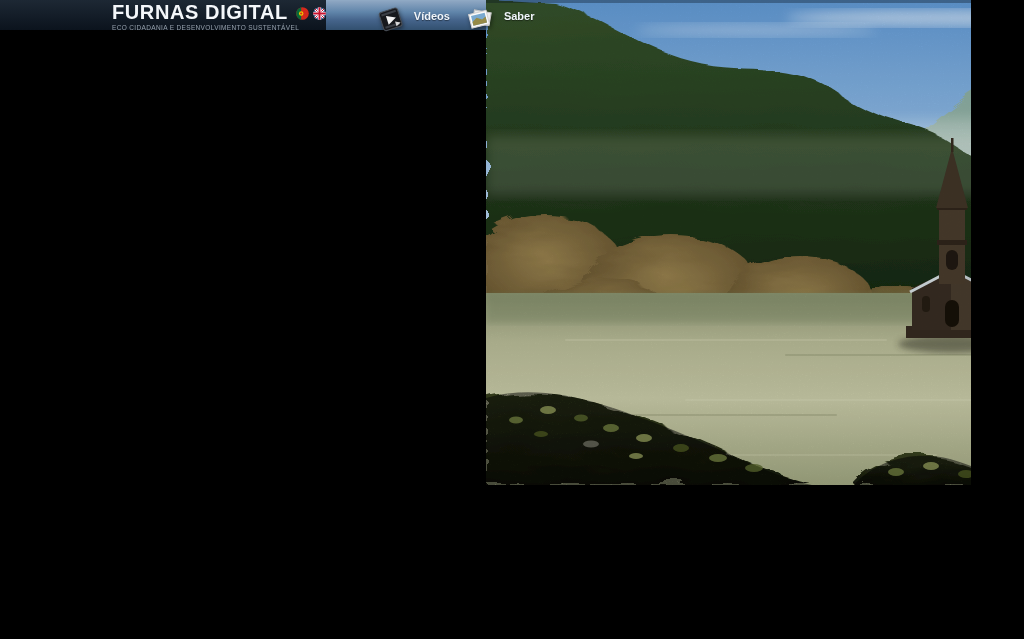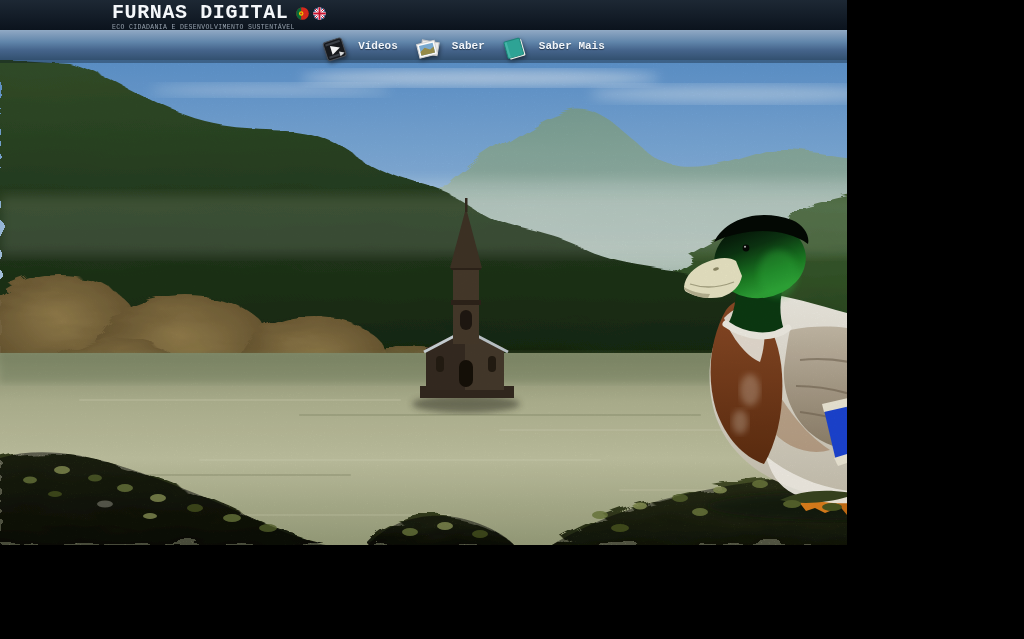--- a/index.html
+++ b/index.html
@@ -1,17 +1,17 @@
 <!DOCTYPE html>
 <html><head>
 <meta charset="utf-8">
 <style>
   html,body{margin:0;padding:0;background:#000;}
   body{width:1024px;height:639px;overflow:hidden;font-family:"Liberation Sans",sans-serif;}
-  .page{width:847px;height:639px;display:flex;flex-direction:column;background:#000;font-family:Liberation Mono, monospace;}
+  .page{width:984px;height:639px;display:flex;flex-direction:row;background:#000;}
 
   
   header.top{height:30px;flex:0 0 30px;background:linear-gradient(#1d2834,#0b131d);
     display:flex;align-items:flex-start;position:relative;z-index:6;}
   .logo{margin-left:112px;margin-top:2px;cursor:pointer;}
   .logo-row{display:flex;align-items:center;}
   .logo-title{font-size:20px;font-weight:bold;color:#f4f7fa;letter-spacing:.6px;line-height:21px;white-space:nowrap;}
   .flags{display:flex;gap:4px;margin-left:8px;margin-top:2px;}
   .flag{width:13px;height:13px;display:block;cursor:pointer;}
   .flag svg{width:13px;height:13px;display:block;}
@@ -23,21 +23,21 @@
   .nav-item.active{background:#04080d;color:#5d9bd3;padding:0 8px;}
   .nav-item .notch{display:none;}
   .nav-item.active .notch{display:block;position:absolute;left:50%;top:30px;margin-left:-5px;width:0;height:0;
     border-left:5px solid transparent;border-right:5px solid transparent;border-top:5px solid #04080d;}
 
   
   .toolbar{height:30px;flex:0 0 30px;position:relative;z-index:5;
     background:linear-gradient(#8da6c2 0%,#6085aa 38%,#45648b 66%,#32506f 100%);
     border-top:1px solid #8fa9c4;box-sizing:border-box;
     display:flex;justify-content:center;overflow:visible;}
-  .toolbar-inner{display:flex;align-items:center;gap:14px;position:relative;left:38px;}
+  .toolbar-inner{display:flex;align-items:center;gap:14px;position:relative;left:48px;}
   .tool-item{display:flex;align-items:center;gap:8px;cursor:pointer;}
   .ticon{width:32px;height:32px;position:relative;top:3px;filter:drop-shadow(1px 2px 2px rgba(0,0,0,.45));}
   .ticon svg{width:32px;height:32px;display:block;}
   .tool-label{font-size:11px;font-weight:bold;color:#f0f5fa;text-shadow:0 1px 1px rgba(0,0,0,.45);white-space:nowrap;}
 
   
   .hero{height:485px;flex:0 0 485px;position:relative;overflow:hidden;background:#6fa0d2;}
   .hero svg.scene{display:block;width:1024px;height:485px;}
 
   
@@ -117,32 +117,20 @@
             </g>
             <g transform="rotate(-14 16 16)">
               <rect x="6" y="9" width="18" height="14" fill="#fbfbfb" stroke="#d2d2d2" stroke-width="1"></rect>
               <rect x="8" y="11" width="14" height="10" fill="#79a9cf"></rect>
               <polygon points="8,17 13,14 18,17 22,15 22,21 8,21" fill="#958a48"></polygon>
             </g>
           </svg>
         </span>
         <span class="tool-label">Saber</span>
       </div>
-      <div class="tool-item">
-        <span class="ticon">
-          <svg viewBox="0 0 32 32">
-            <g transform="rotate(-16 16 16)">
-              <rect x="8.5" y="8" width="16" height="17" rx="1" fill="#f2f2ec"></rect>
-              <rect x="7" y="6.5" width="16" height="17" rx="1.2" fill="#2ea395" stroke="#1d8478" stroke-width="1"></rect>
-              <rect x="7.6" y="7.2" width="2.2" height="15.6" fill="#45b5a8"></rect>
-            </g>
-          </svg>
-        </span>
-        <span class="tool-label">Saber Mais</span>
-      </div>
     </div>
   </div>
 
   <div class="hero">
     <svg class="scene" viewBox="0 0 1024 485" preserveAspectRatio="none">
       <defs>
         <linearGradient id="sky" x1="0" y1="0" x2="0" y2="1">
           <stop offset="0" stop-color="#5e95cf"></stop>
             <stop offset=".45" stop-color="#8db6de"></stop>
             <stop offset=".85" stop-color="#c6daec"></stop>

